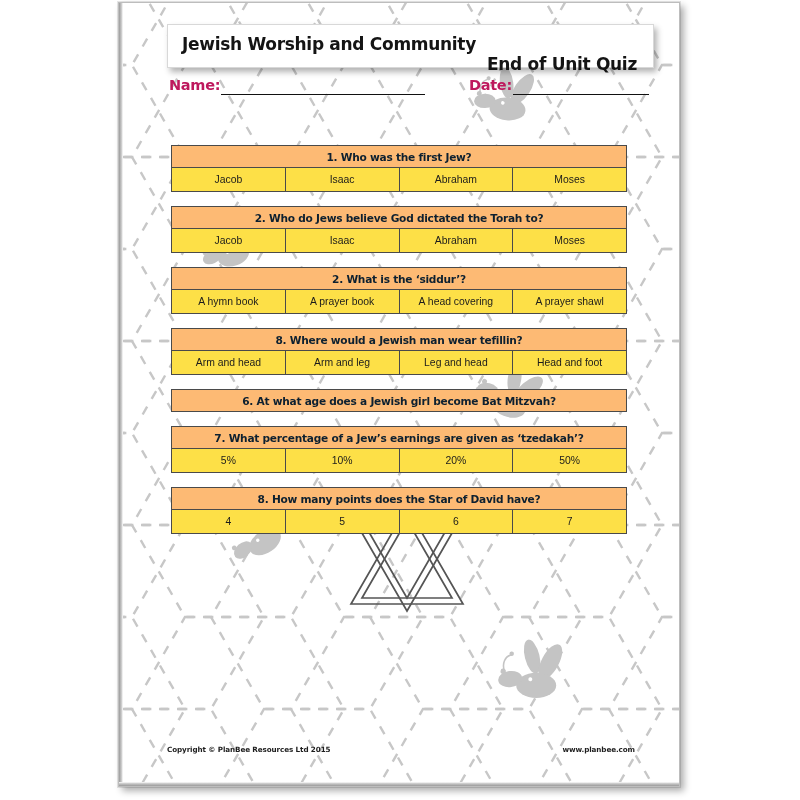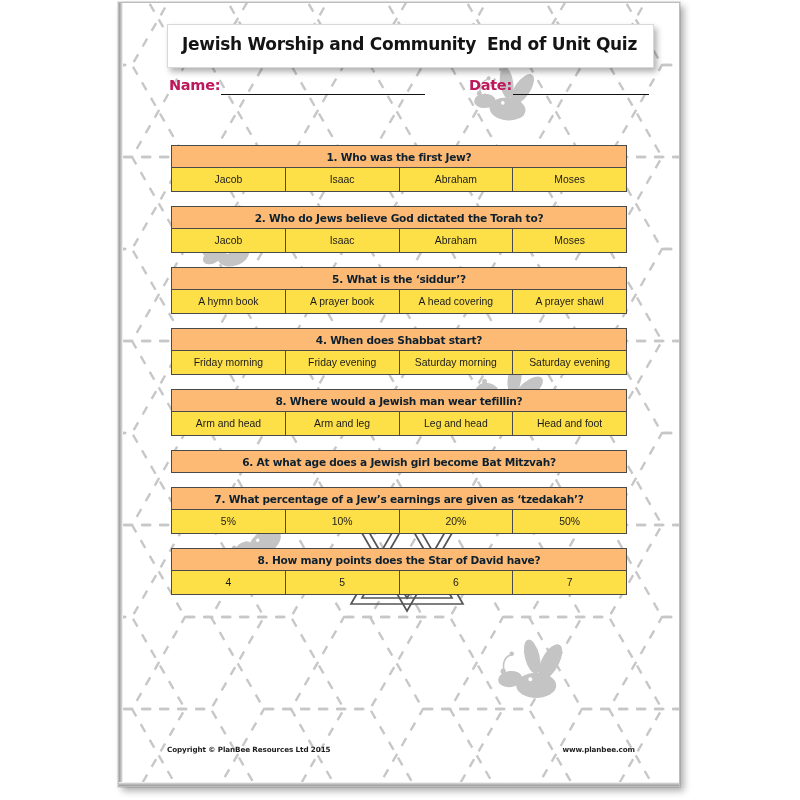--- a/index.html
+++ b/index.html
@@ -74,21 +74,21 @@
     position: absolute;
     top: 9px;
     font-family: "DejaVu Sans", sans-serif;
     font-weight: bold;
     font-size: 17px;
     color: #141414;
     letter-spacing: -0.3px;
     white-space: nowrap;
   }
   #unit-title { left: 14px; }
-  #quiz-title { right: 16px; }
+  #quiz-title { right: 16px; margin-top: 20px; }
 
   
   #namedate {
     position: absolute;
     left: 50px;
     top: 72px;
     width: 480px;
     height: 28px;
     z-index: 6;
   }
@@ -347,38 +347,29 @@
         <div class="qhead">2. Who do Jews believe God dictated the Torah to?</div>
         <div class="qopts">
           <div class="qopt">Jacob</div>
           <div class="qopt">Isaac</div>
           <div class="qopt">Abraham</div>
           <div class="qopt">Moses</div>
         </div>
       </div>
 
       <div class="qblock">
-        <div class="qhead">5. What is the ‘siddur’?</div>
+        <div class="qhead">2. What is the ‘siddur’?</div>
         <div class="qopts">
           <div class="qopt">A hymn book</div>
           <div class="qopt">A prayer book</div>
           <div class="qopt">A head covering</div>
           <div class="qopt">A prayer shawl</div>
         </div>
       </div>
 
-      <div class="qblock">
-        <div class="qhead">4. When does Shabbat start?</div>
-        <div class="qopts">
-          <div class="qopt">Friday morning</div>
-          <div class="qopt">Friday evening</div>
-          <div class="qopt">Saturday morning</div>
-          <div class="qopt">Saturday evening</div>
-        </div>
-      </div>
 
       <div class="qblock">
         <div class="qhead">8. Where would a Jewish man wear tefillin?</div>
         <div class="qopts">
           <div class="qopt">Arm and head</div>
           <div class="qopt">Arm and leg</div>
           <div class="qopt">Leg and head</div>
           <div class="qopt">Head and foot</div>
         </div>
       </div>

